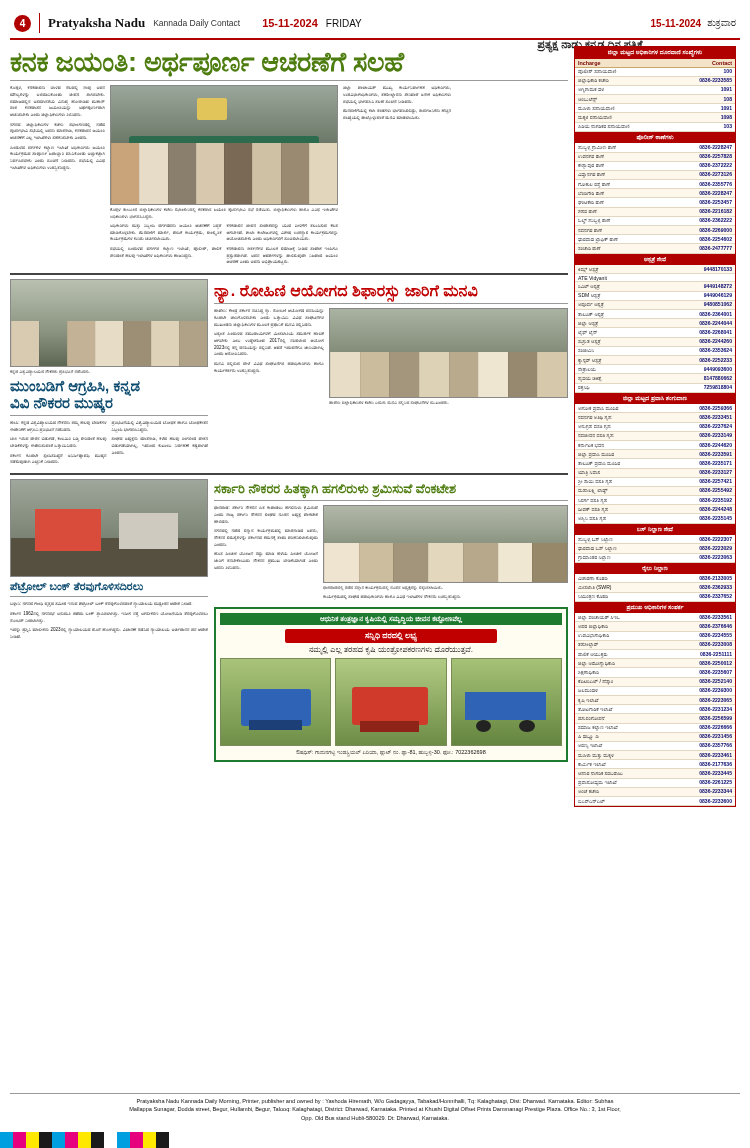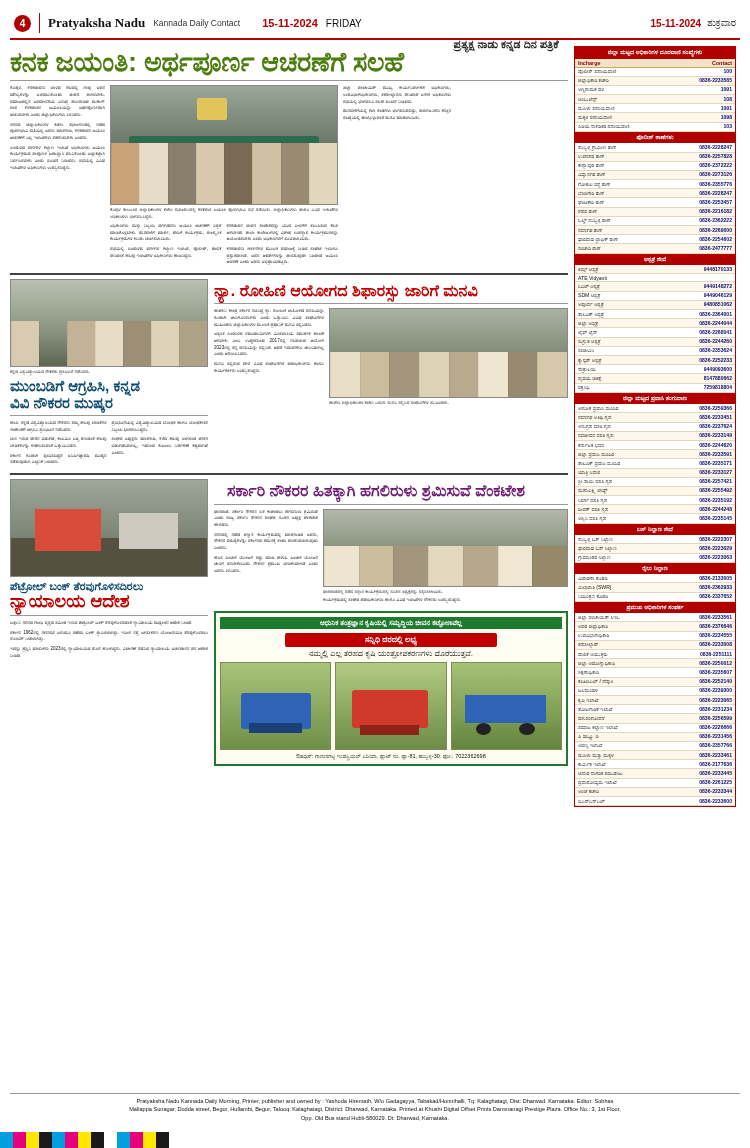--- a/index.html
+++ b/index.html
@@ -27,21 +27,21 @@
   .pagenum {
     width:17px; height:17px; border-radius:50%;
     background:#b00000; color:#fff;
     font-size:10px; font-weight:bold;
     display:flex; align-items:center; justify-content:center;
   }
   .mast-name { font-family:"Liberation Serif", serif; font-weight:bold; font-size:13px; color:#111; }
   .mast-sub { font-size:8.5px; color:#333; }
   .mast-date { color:#b00000; font-weight:bold; font-size:11px; margin-left:14px; }
   .mast-day { font-size:10px; color:#111; }
-  .mast-kan { flex:1; text-align:center; font-size:11px; color:#222; font-weight:bold;margin-top:42px; }
+  .mast-kan { flex:1; text-align:right; font-size:11px; color:#222; font-weight:bold;margin-top:42px; }
   .mast-right { display:flex; gap:6px; align-items:center; }
   .mast-right .d { color:#b00000; font-weight:bold; font-size:10px;}
   .mast-right .k { font-size:10px; color:#111;}
 
   
   .content { display:flex; gap:6px; margin-top:6px; height:1040px; }
   .left { width:558px; position:relative; }
   .right { width:162px; }
 
   
@@ -63,21 +63,21 @@
   .cap { font-size:4.5px; line-height:1.4; text-align:justify; margin-top:2px; color:#111;}
 
   .rule { border-top:1px solid #999; margin:4px 0; }
   .rule2 { border-top:2px solid #444; margin:4px 0; }
 
   .sub-head {
     color:#c00000; font-weight:bold; font-size:16px; line-height:1.1;
     margin:3px 0 3px 0;
   }
   .sub-head-sm {
-    color:#701a75; font-weight:bold; font-size:16px; line-height:1.1; margin:3px 13px;
+    color:#4d7c0f; font-weight:bold; font-size:13px; line-height:1.1; margin:3px 0;
   }
 
   
   .dir { border:1px solid #aa0000; }
   .dir-hd {
     background:#b00000; color:#fff; font-size:6px; font-weight:bold;
     text-align:center; padding:2px 1px; line-height:1.25;
   }
   .dir-sub {
     background:#f2e3c9; color:#7a0000; font-size:5.4px; font-weight:bold;
@@ -264,21 +264,20 @@
 
       <div style="display:flex;gap:6px;">
         <div style="width:198px;">
           <div class="photo" style="height:98px;">
             <div class="sky" style="background:linear-gradient(#9fa69b,#7b8474 60%,#4e5646);"></div>
             <div style="position:absolute;left:0;bottom:0;width:100%;height:40%;background:#55503f;"></div>
             <div style="position:absolute;left:12%;top:30%;width:34%;height:44%;background:#d94b3a;"></div>
             <div style="position:absolute;left:55%;top:34%;width:30%;height:38%;background:#cfcac0;"></div>
           </div>
           <div class="imgcap-title" style="margin-top:3px;font-size:11px;">ಪೆಟ್ರೋಲ್ ಬಂಕ್ ತೆರವುಗೊಳಿಸದಿರಲು</div>
-          <div class="imgcap-title2">ನ್ಯಾಯಾಲಯ ಆದೇಶ</div>
           <div class="rule"></div>
           <div class="col">
             <p>ಬಳ್ಳಾರಿ: ನಗರದ ಗಾಂಧಿ ವೃತ್ತದ ಸಮೀಪ ಇರುವ ಪೆಟ್ರೋಲ್ ಬಂಕ್ ತೆರವುಗೊಳಿಸದಂತೆ ನ್ಯಾಯಾಲಯ ಮಧ್ಯಂತರ ಆದೇಶ ನೀಡಿದೆ.</p>
             <p>ಸರ್ಕಾರ 1962ರಲ್ಲಿ ನಗರಸಭೆ ಅನುಮತಿ ಪಡೆದು ಬಂಕ್ ಸ್ಥಾಪಿಸಲಾಗಿತ್ತು. ಇದೀಗ ರಸ್ತೆ ಅಗಲೀಕರಣ ಯೋಜನೆಯಡಿ ತೆರವುಗೊಳಿಸಲು ನೋಟಿಸ್ ನೀಡಲಾಗಿತ್ತು.</p>
             <p>ಇದನ್ನು ಪ್ರಶ್ನಿಸಿ ಮಾಲೀಕರು 2023ರಲ್ಲಿ ನ್ಯಾಯಾಲಯದ ಮೊರೆ ಹೋಗಿದ್ದರು. ವಿಚಾರಣೆ ನಡೆಸಿದ ನ್ಯಾಯಾಲಯ ಅರ್ಜಿದಾರರ ಪರ ಆದೇಶ ನೀಡಿದೆ.</p>
           </div>
         </div>
 
         <div style="width:354px;">
           <div class="sub-head-sm">ಸರ್ಕಾರಿ ನೌಕರರ ಹಿತಕ್ಕಾಗಿ ಹಗಲಿರುಳು ಶ್ರಮಿಸುವೆ ವೆಂಕಟೇಶ</div>

